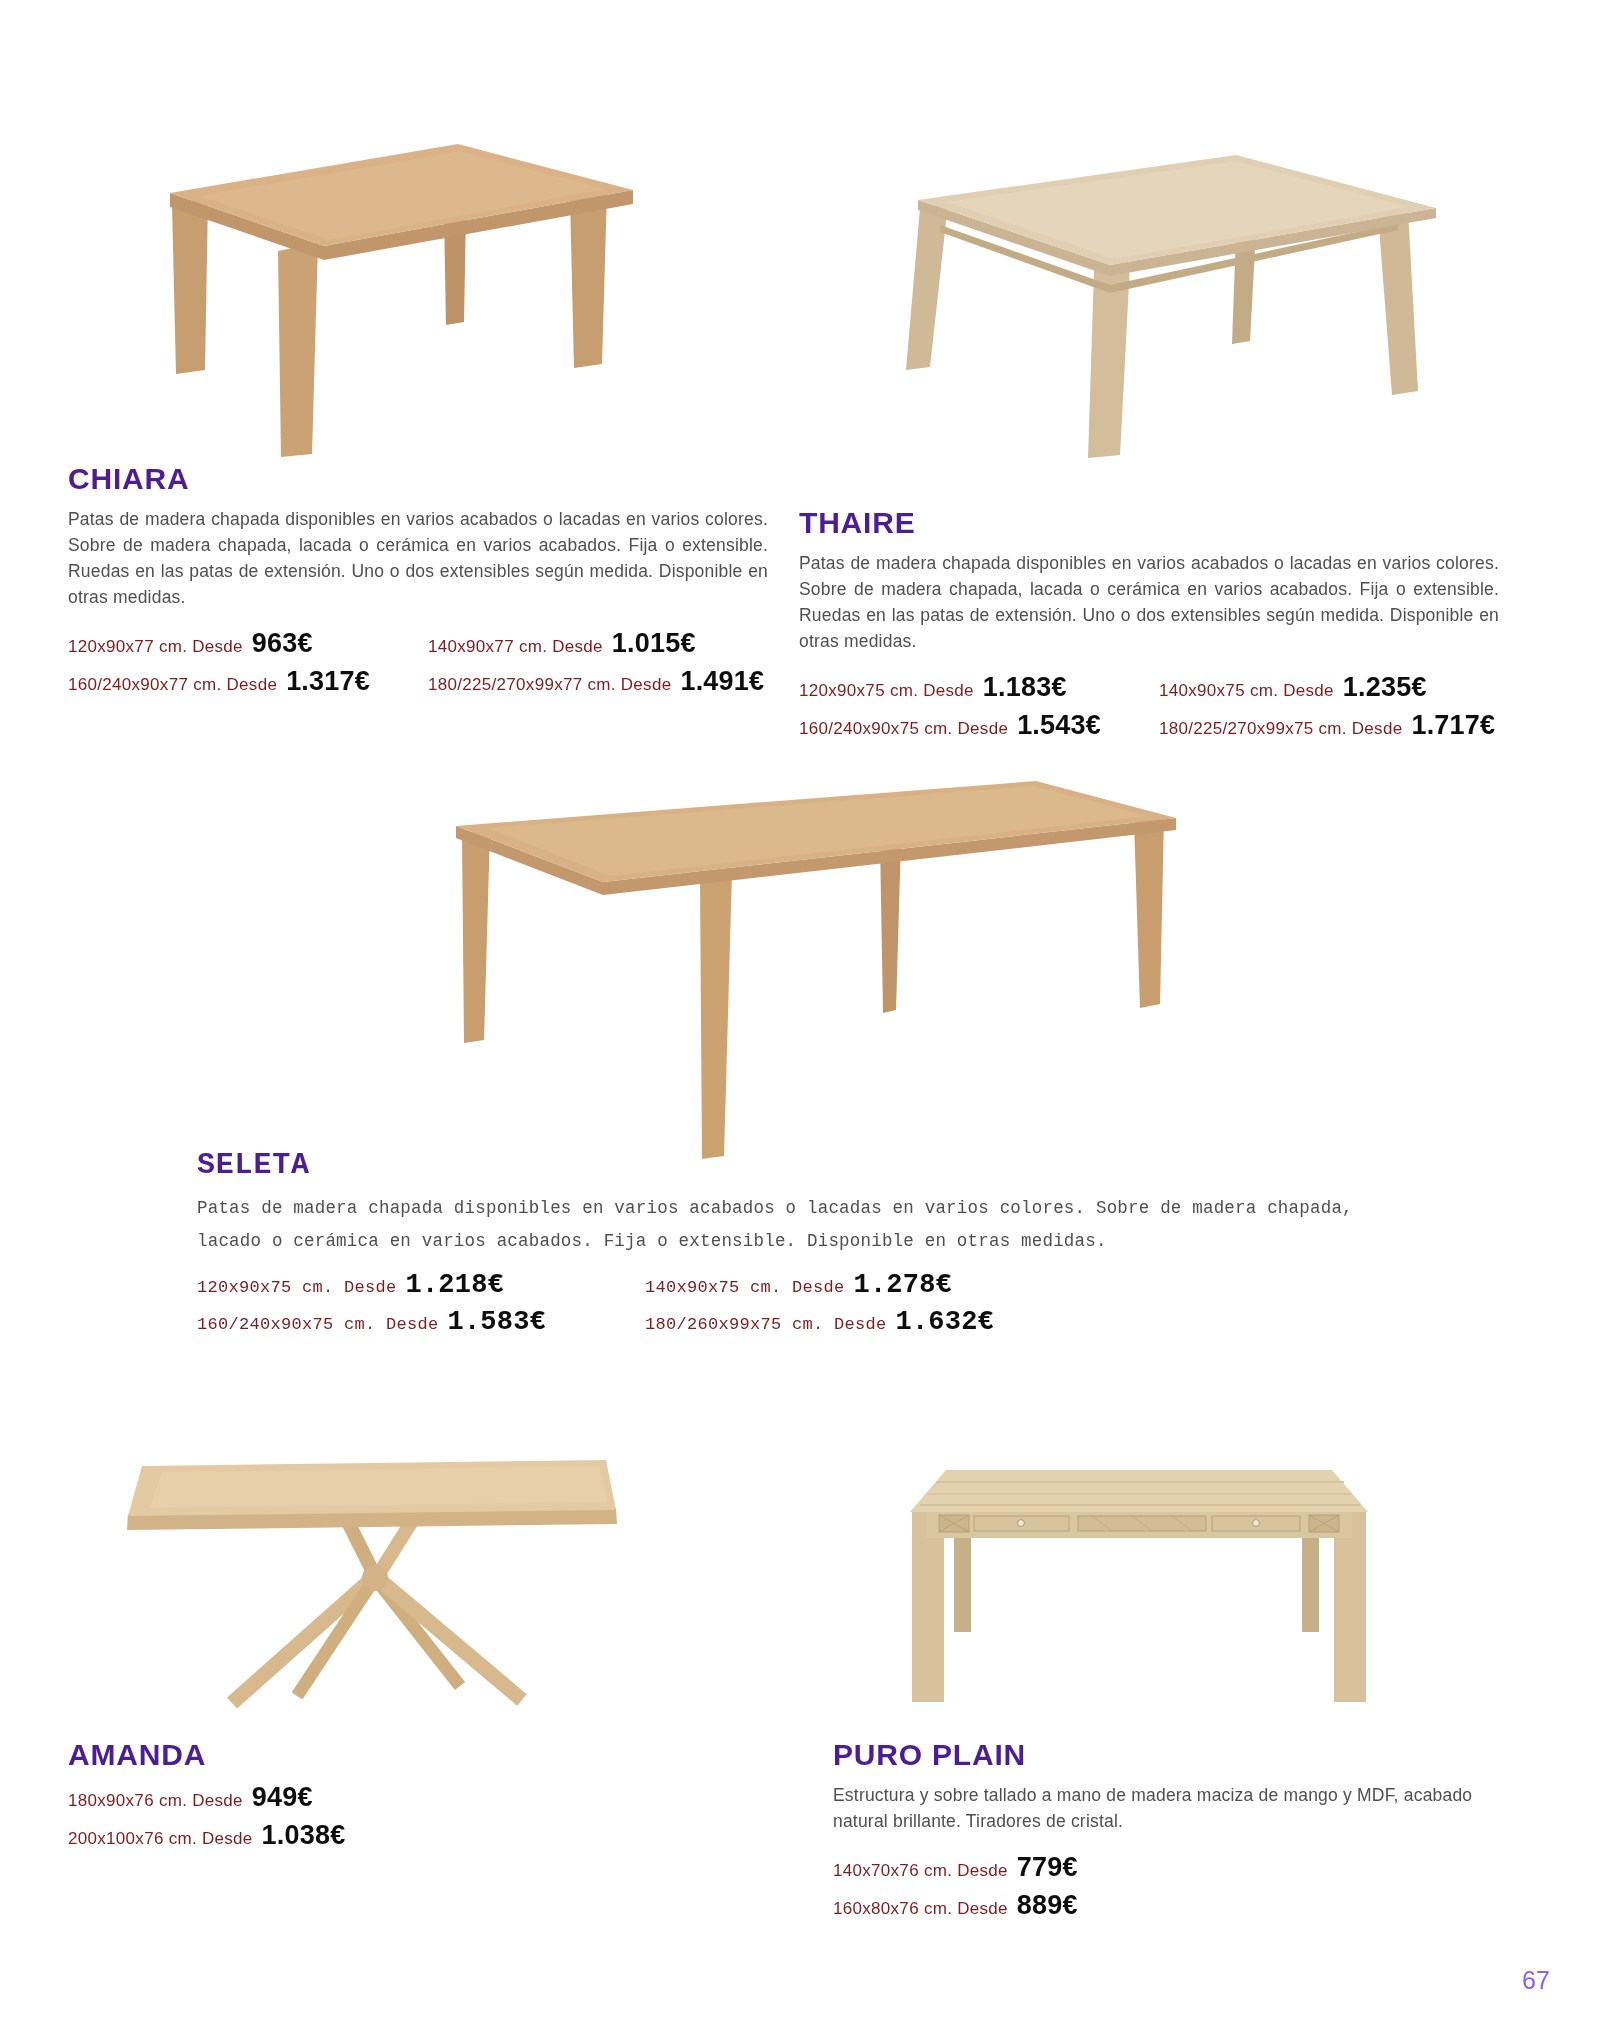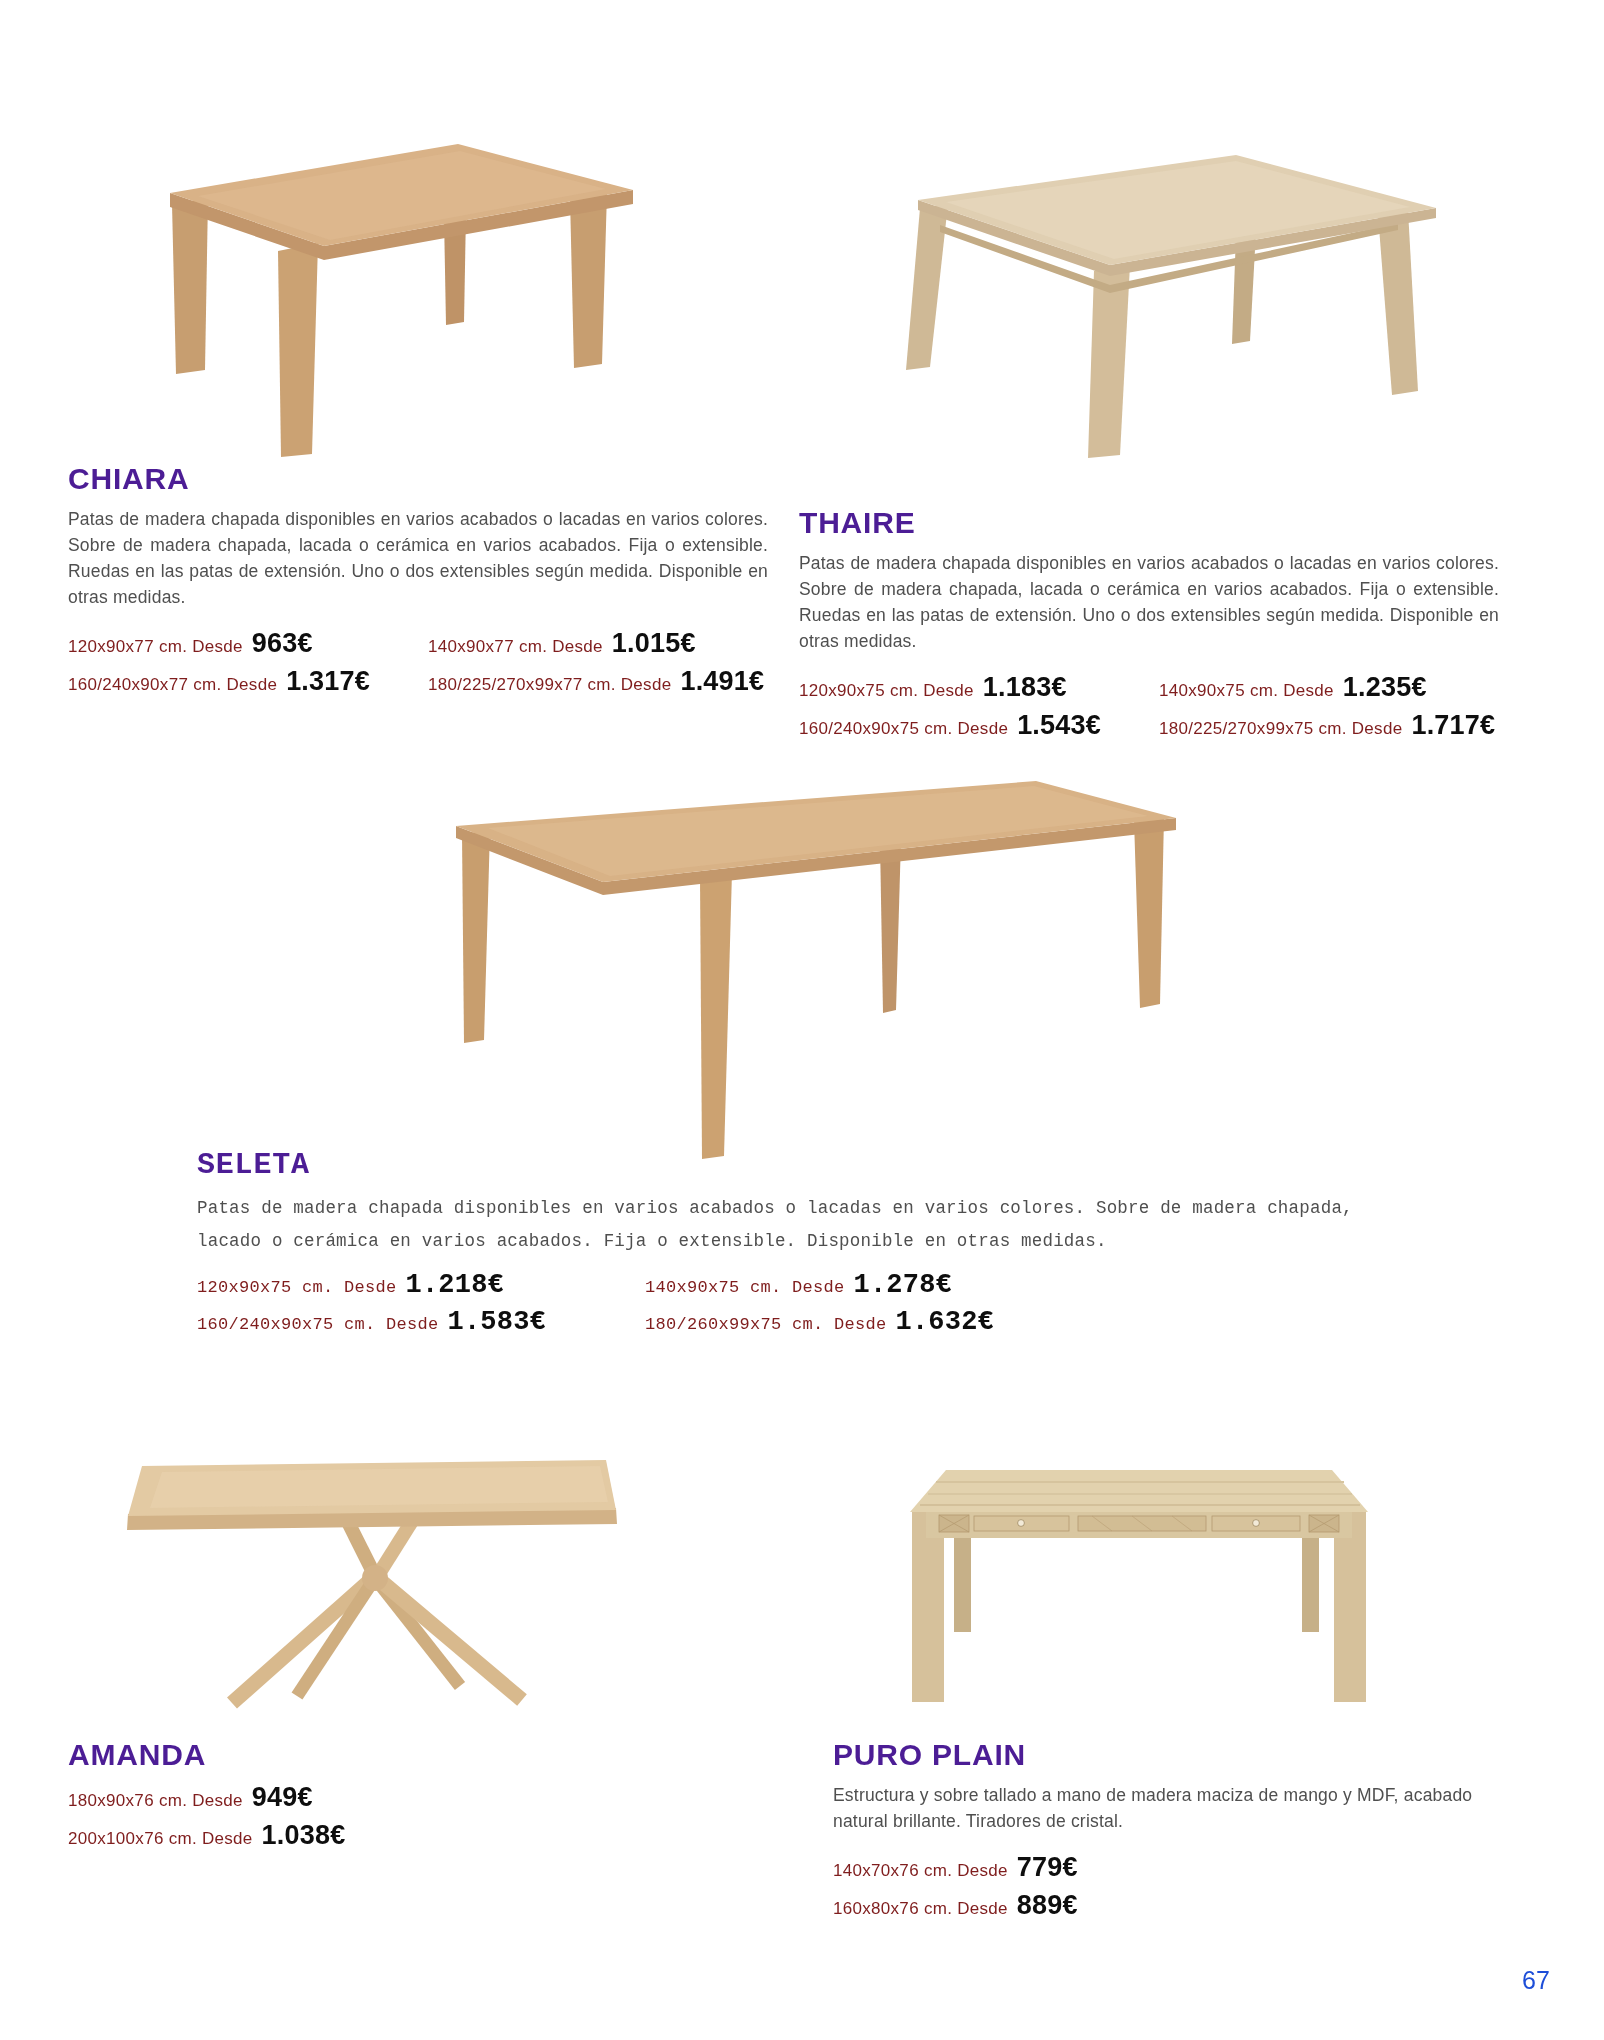--- a/index.html
+++ b/index.html
@@ -57,21 +57,21 @@
     font-weight: 700;
     color: #0e0e0e;
     letter-spacing: 0.2px;
   }
 
   .page-number {
     position: absolute;
     left: 1522px;
     top: 1966px;
     font-size: 25px;
-    color: #1d4ed8;
+    color: #8b5cf6;
   }
 </style>
 </head>
 <body>
 
 <div class="product-image" style="left:108px; top:118px; width:575px; height:352px;">
   <svg viewBox="0 0 575 352">
     <g>
       <polygon points="64,86 100,80 97,252 68,256" fill="#c79e70"></polygon>
       <polygon points="170,133 210,125 204,336 173,339" fill="#cba273"></polygon>

